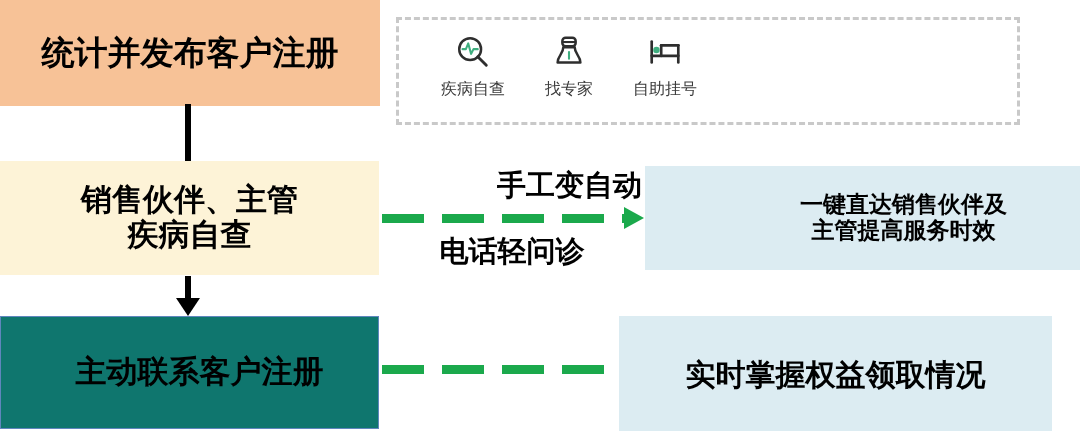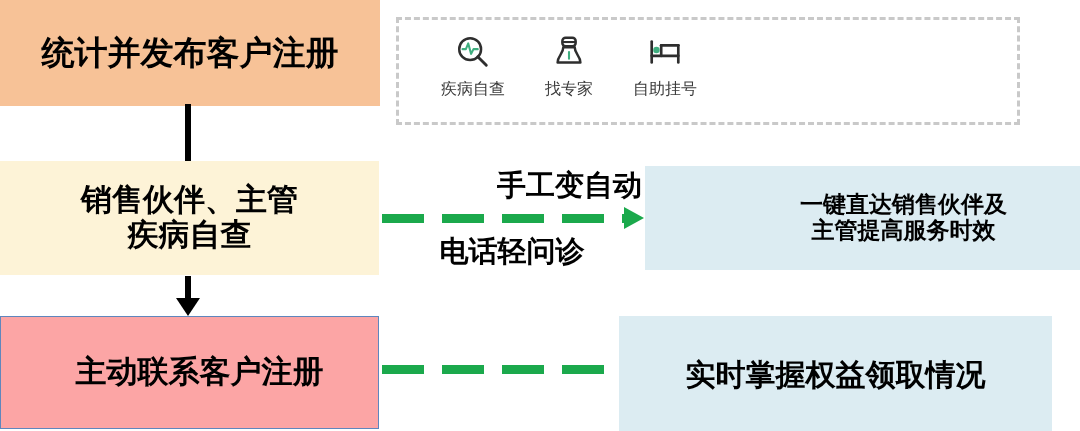--- a/index.html
+++ b/index.html
@@ -37,21 +37,21 @@
     background: #f7c297;
     font-size: 33px;
   }
   #box-selfquery {
     left: 0px; top: 161px; width: 379px; height: 114px;
     background: #fdf3d7;
     font-size: 31px;
   }
   #box-contact {
     left: 0px; top: 316px; width: 379px; height: 113px;
-    background: #fca5a5;
+    background: #0f766e;
     border: 1px solid #5f86bd;
     font-size: 31px;
     padding-left: 20px;
   }
 
   
   #box-outcome-1 {
     left: 645px; top: 166px; width: 517px; height: 104px;
     background: #dcecf2;
     font-size: 23px;

